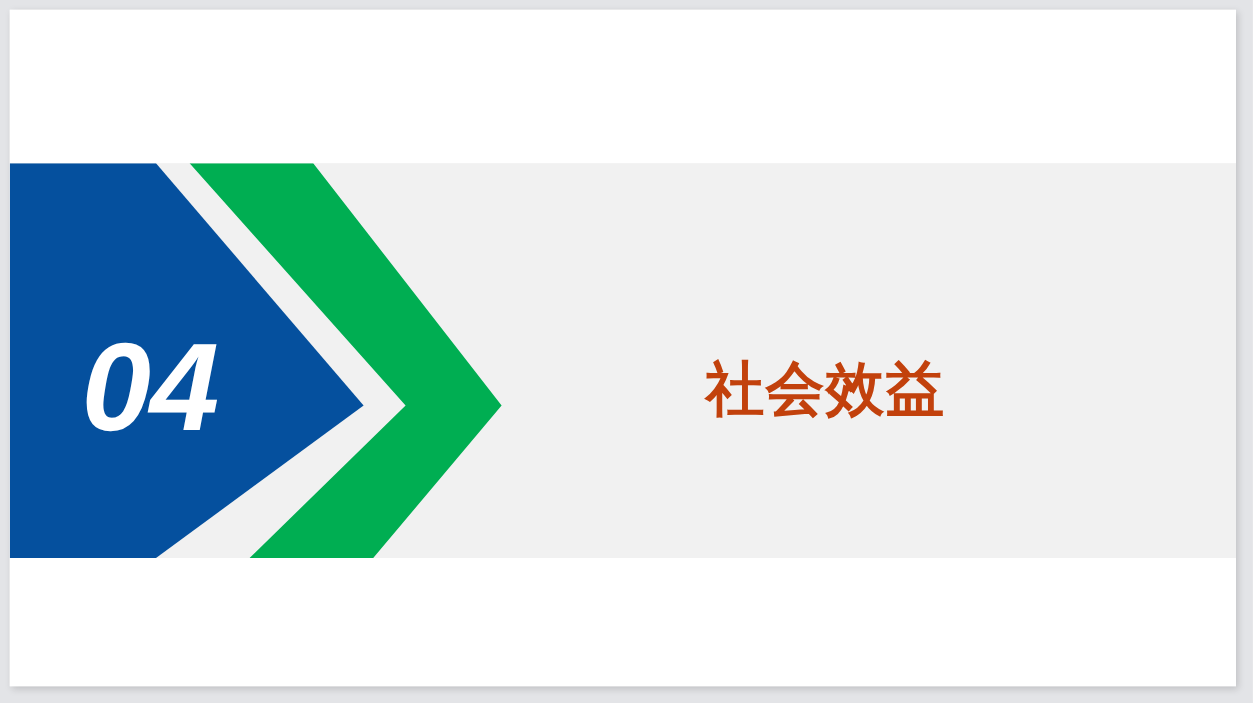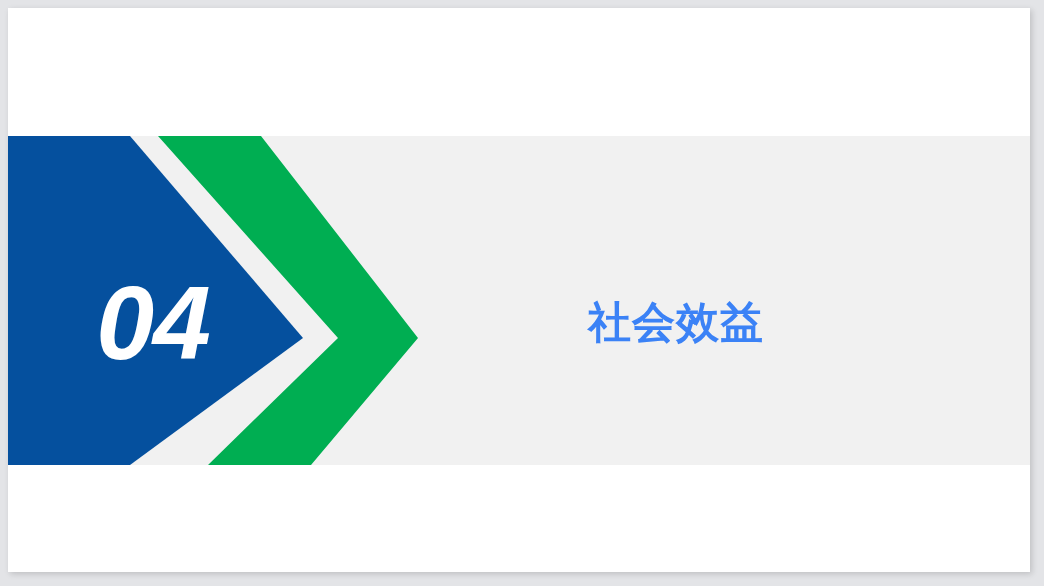--- a/index.html
+++ b/index.html
@@ -49,41 +49,41 @@
     width: 420px;
     height: 329px;
   }
 
   
   .section-number {
     position: absolute;
     left: 60px;
     top: 263px;
     width: 170px;
-    text-align: center;
+    text-align: left;
     font-family: "Liberation Sans", "DejaVu Sans", sans-serif;
     font-size: 104px;
     font-weight: bold;
     font-style: italic;
     line-height: 1;
     color: #ffffff;
     letter-spacing: -1px;
     user-select: none;
   }
 
   
   .section-title {
     position: absolute;
     left: 580px;
     top: 290px;
     font-family: "DejaVu Sans", "Liberation Sans", sans-serif;
-    font-size: 43px;
+    font-size: 49px;
     font-weight: bold;
     line-height: 1.12;
-    color: #3b82f6;
+    color: #c2410c;
     letter-spacing: 1px;
     white-space: nowrap;
   }
 </style>
 </head>
 <body>
 
 <div class="slide-frame">
 
   <div class="band"></div>

